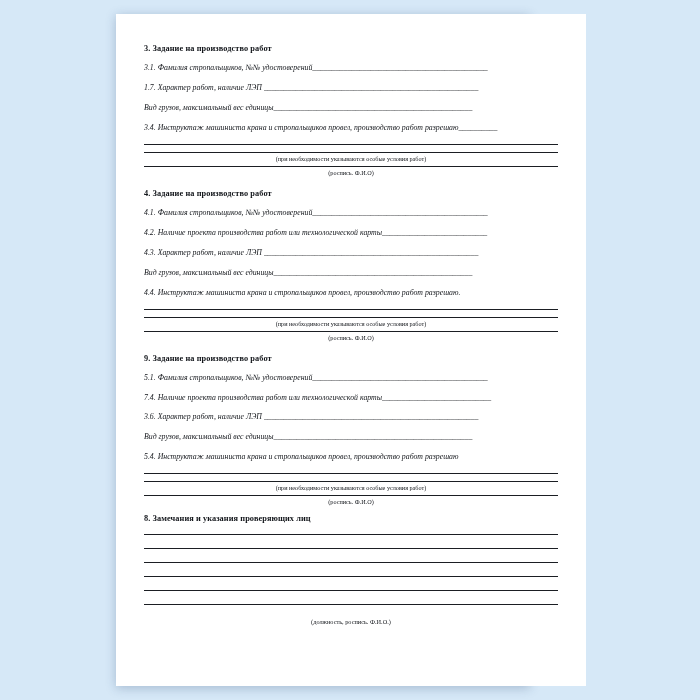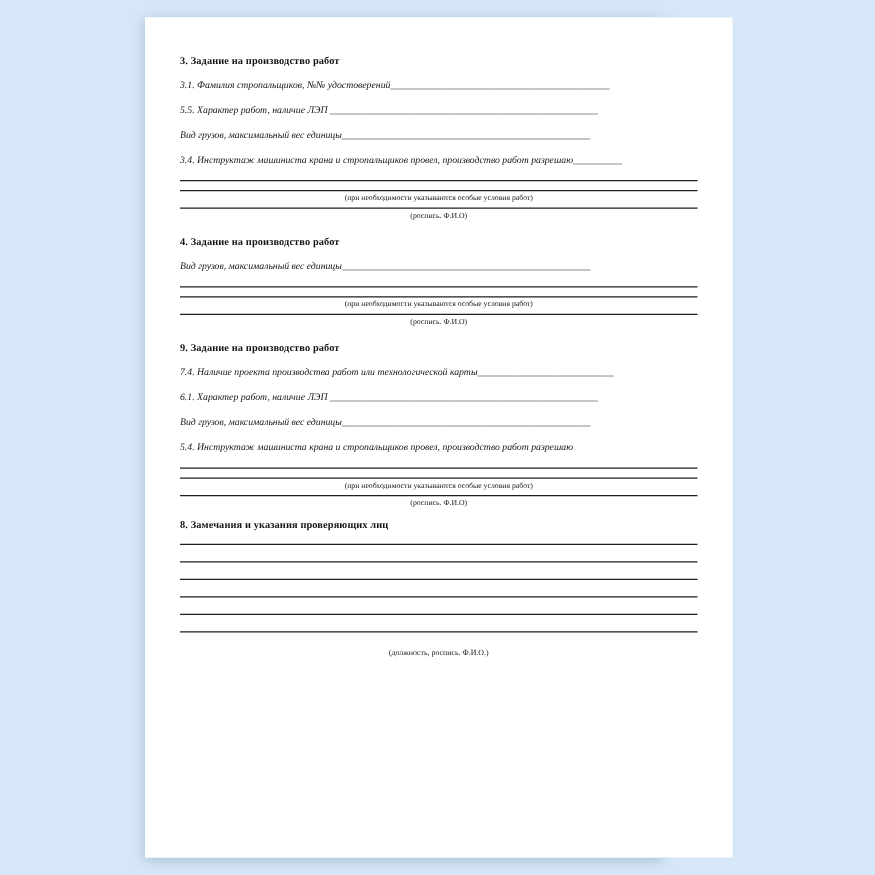--- a/index.html
+++ b/index.html
@@ -70,50 +70,55 @@
 </style>
 </head>
 <body>
 
 <div class="page-shadow">
   <div class="page">
 
     <div class="block-sec">
       <div class="sec-title">3. Задание на производство работ</div>
       <div class="line">3.1. Фамилия стропальщиков, №№ удостоверений_____________________________________________</div>
-      <div class="line">5.5. Характер работ, наличие ЛЭП _______________________________________________________</div>
+      <div class="line">1.7. Характер работ, наличие ЛЭП _______________________________________________________</div>
       <div class="line">Вид грузов, максимальный вес единицы___________________________________________________</div>
       <div class="line">3.4.        Инструктаж машиниста крана и стропальщиков провел, производство работ разрешаю__________</div>
       <div class="rule rule-wide"></div>
       <div class="gap-s"></div>
       <div class="rule rule-wide"></div>
       <div class="caption">(при необходимости указываются особые условия работ)</div>
       <div class="rule rule-wide"></div>
       <div class="caption">(роспись. Ф.И.О)</div>
     </div>
 
     <div class="gap-m"></div>
 
     <div class="block-sec">
       <div class="sec-title">4. Задание на производство работ</div>
+      <div class="line">4.1. Фамилия стропальщиков, №№ удостоверений_____________________________________________</div>
+      <div class="line">4.2. Наличие проекта производства работ или технологической карты___________________________</div>
+      <div class="line">4.3. Характер работ, наличие ЛЭП _______________________________________________________</div>
       <div class="line">Вид грузов, максимальный вес единицы___________________________________________________</div>
+      <div class="line">4.4.        Инструктаж машиниста крана и стропальщиков провел, производство работ разрешаю.</div>
       <div class="rule rule-wide"></div>
       <div class="gap-s"></div>
       <div class="rule rule-wide"></div>
       <div class="caption">(при необходимости указываются особые условия работ)</div>
       <div class="rule rule-wide"></div>
       <div class="caption">(роспись. Ф.И.О)</div>
     </div>
 
     <div class="gap-m"></div>
 
     <div class="block-sec">
       <div class="sec-title">9. Задание на производство работ</div>
+      <div class="line">5.1. Фамилия стропальщиков, №№ удостоверений_____________________________________________</div>
       <div class="line">7.4. Наличие проекта производства работ или технологической карты____________________________</div>
-      <div class="line">6.1. Характер работ, наличие ЛЭП _______________________________________________________</div>
+      <div class="line">3.6. Характер работ, наличие ЛЭП _______________________________________________________</div>
       <div class="line">Вид грузов, максимальный вес единицы___________________________________________________</div>
       <div class="line">5.4. Инструктаж машиниста крана и стропальщиков провел, производство работ разрешаю</div>
       <div class="rule rule-wide"></div>
       <div class="gap-s"></div>
       <div class="rule rule-wide"></div>
       <div class="caption">(при необходимости указываются особые условия работ)</div>
       <div class="rule rule-wide"></div>
       <div class="caption">(роспись. Ф.И.О)</div>
     </div>
 

